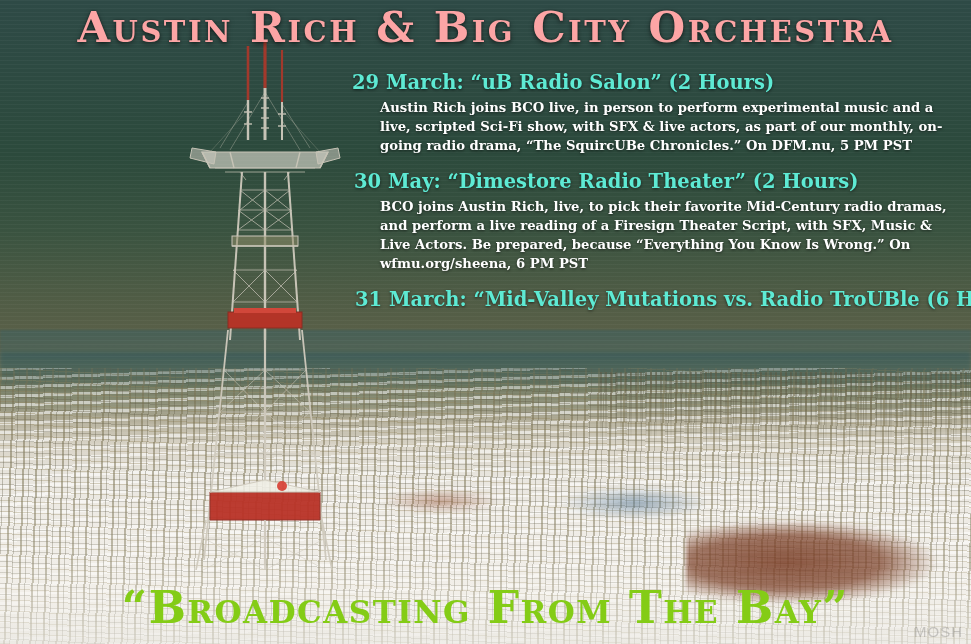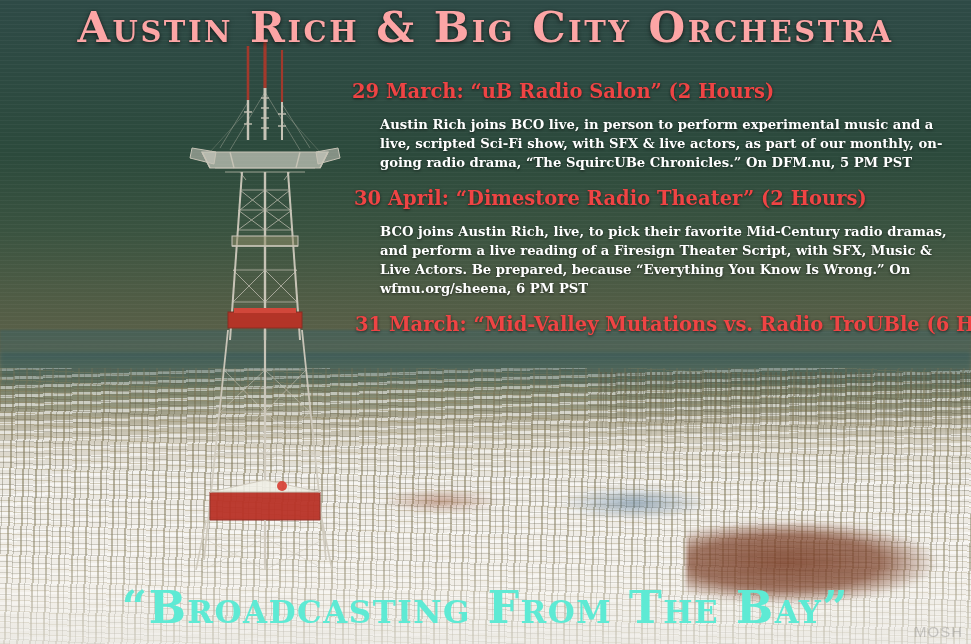--- a/index.html
+++ b/index.html
@@ -194,31 +194,30 @@
     width: 610px;
   }
   .event { margin-bottom: 16px; }
   .event:last-child { margin-bottom: 0; }
 
   .event-heading {
     font-family: "DejaVu Serif", serif;
     font-weight: bold;
     font-size: 19.5px;
     line-height: 1.16;
-    color: #ef4444;
+    color: #5eead4;
     text-shadow: 0 1px 3px rgba(0,0,0,0.6);
     white-space: nowrap;
-    margin-top: 9px;
   }
   .event.e2 .event-heading { margin-left: 2px; }
   .event.e3 .event-heading { margin-left: 3px; }
 
   .event-body {
     margin-left: 28px;
-    margin-top: 11px;
+    margin-top: 3px;
     font-family: "DejaVu Serif", serif;
     font-weight: bold;
     font-size: 13.2px;
     line-height: 1.45;
     color: #ffffff;
     text-shadow: 0 1px 3px rgba(0,0,0,0.6);
   }
 
   .tagline-bar {
     position: absolute;
@@ -227,21 +226,21 @@
     text-align: center;
   }
   .poster-tagline {
     display: inline-block;
     font-family: "DejaVu Serif", serif;
     font-weight: bold;
     font-variant: small-caps;
     font-size: 44px;
     line-height: 1.0;
     letter-spacing: 1.5px;
-    color: #5eead4;
+    color: #84cc16;
     white-space: nowrap;
   }
 
   .watermark {
     position: absolute;
     right: 8px;
     bottom: 4px;
     font-family: "Liberation Sans", sans-serif;
     font-size: 15px;
     letter-spacing: 1px;
@@ -392,21 +391,21 @@
   </div>
 
   <div class="events">
 
     <div class="event e1">
       <div class="event-heading">29 March: “uB Radio Salon” (2 Hours)</div>
       <div class="event-body">Austin Rich joins BCO live, in person to perform experimental music and a live, scripted Sci-Fi show, with SFX &amp; live actors, as part of our monthly, on-going radio drama, “The SquircUBe Chronicles.”  On DFM.nu, 5 PM PST</div>
     </div>
 
     <div class="event e2">
-      <div class="event-heading">30 April: “Dimestore Radio Theater” (2 Hours)</div>
+      <div class="event-heading">30 May: “Dimestore Radio Theater” (2 Hours)</div>
       <div class="event-body">BCO joins Austin Rich, live, to pick their favorite Mid-Century radio dramas, and perform a live reading of a Firesign Theater Script, with SFX, Music &amp; Live Actors. Be prepared, because “Everything You Know Is Wrong.” On wfmu.org/sheena, 6 PM PST</div>
     </div>
 
     <div class="event e3">
       <div class="event-heading">31 March: “Mid-Valley Mutations vs. Radio TroUBle (6 Hours)</div>
     </div>
 
   </div>
 
   <div class="tagline-bar">

